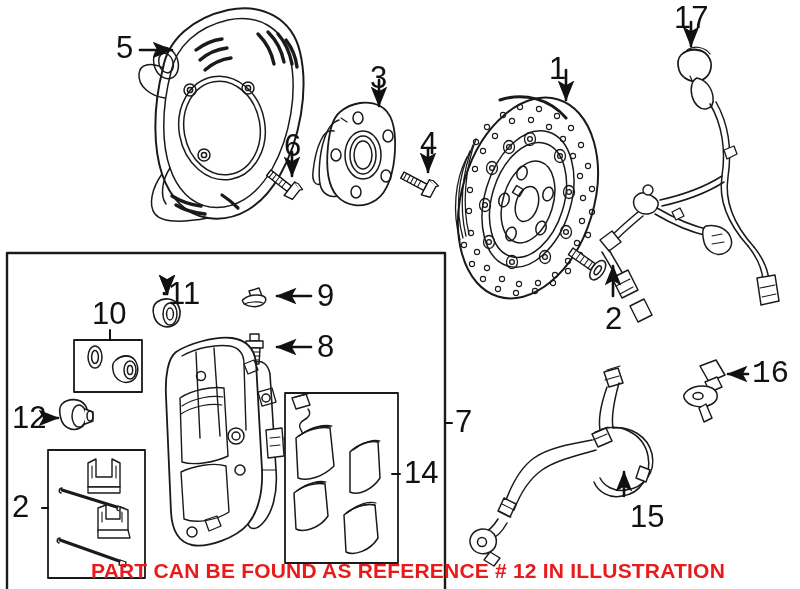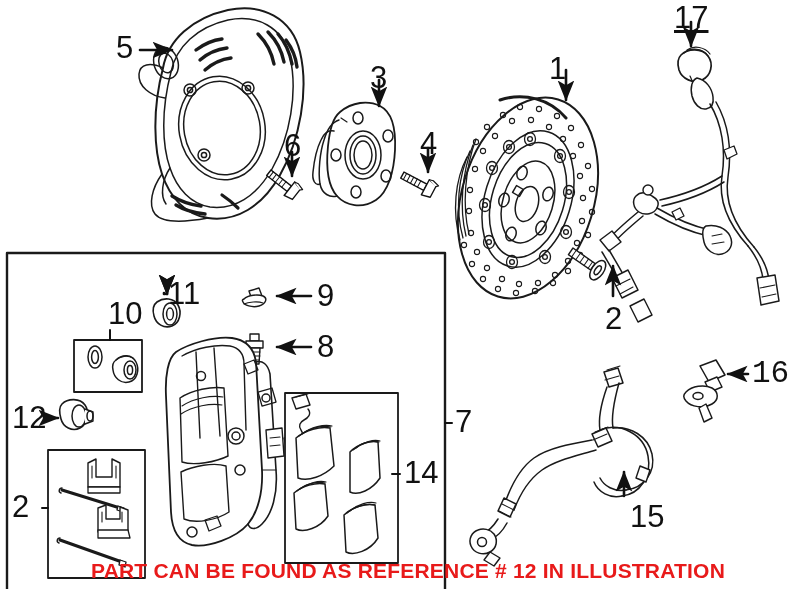--- a/index.html
+++ b/index.html
@@ -452,23 +452,23 @@
 
     <div class="lbl" style="left:549px;top:53px;">1</div>
     <div class="lbl" style="left:605px;top:303px;">2</div>
     <div class="lbl" style="left:370px;top:62px;">3</div>
     <div class="lbl" style="left:420px;top:128px;">4</div>
     <div class="lbl" style="left:116px;top:32px;">5</div>
     <div class="lbl" style="left:284px;top:130px;">6</div>
     <div class="lbl" style="left:455px;top:406px;">7</div>
     <div class="lbl" style="left:317px;top:331px;">8</div>
     <div class="lbl" style="left:317px;top:280px;">9</div>
-    <div class="lbl" style="left:92px;top:298px;margin-left:16px;">10</div>
+    <div class="lbl" style="left:92px;top:298px;">10</div>
     <div class="lbl" style="left:152px;top:278px;margin-left:16px;">11</div>
     <div class="lbl" style="left:12px;top:402px;text-align:center;">12</div>
     <div class="lbl" style="left:12px;top:491px;">2</div>
     <div class="lbl" style="left:404px;top:457px;text-align:center;">14</div>
     <div class="lbl" style="left:610px;top:501px;margin-left:20px;">15</div>
     <div class="lbl" style="left:752px;top:358px;font-family:Liberation Mono, monospace;">16</div>
-    <div class="lbl" style="left:674px;top:2px;text-decoration:underline;">17</div>
+    <div class="lbl" style="left:674px;top:2px;">17</div>
 
     <div class="caption">PART CAN BE FOUND AS REFERENCE # 12 IN ILLUSTRATION</div>
   </div>
 
 </body></html>

